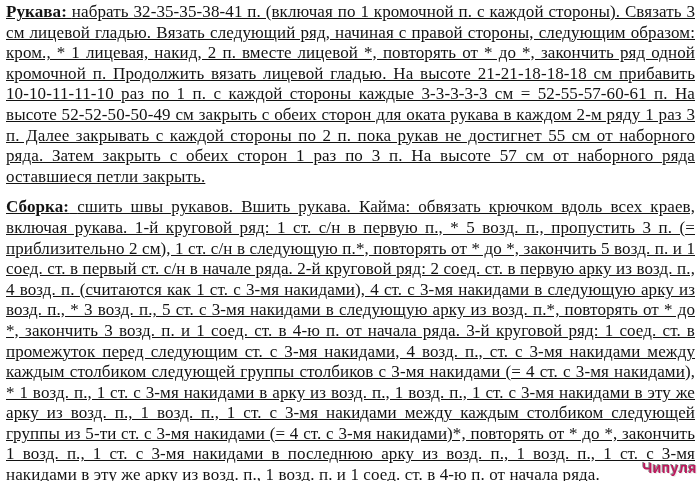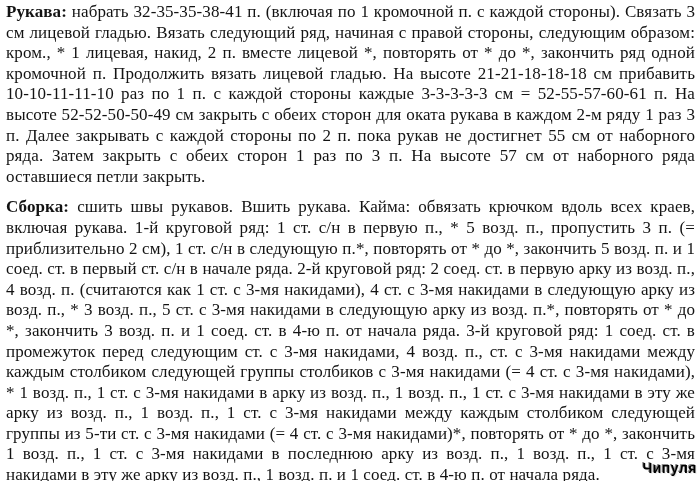--- a/index.html
+++ b/index.html
@@ -19,36 +19,37 @@
     box-sizing: border-box;
     width: 700px;
     padding: 2px 5px 0 6px;
     text-align: justify;
     font-size: 17px;
     line-height: 20.6px;
     letter-spacing: 0.1px;
   }
   .doc p {
     margin: 0;
+    text-decoration: underline;
   }
   .doc p + p {
     margin-top: 10px;
   }
   .lead {
     font-weight: bold;
   }
   .watermark {
     position: absolute;
     right: 3px;
     bottom: 5px;
     font-family: "Liberation Sans", "DejaVu Sans", sans-serif;
     font-weight: bold;
     font-size: 14px;
     letter-spacing: 0.5px;
-    color: #000000;
+    color: #be185d;
     text-shadow: -1px -1px 0 #8f8f8f, 1px 1px 0 #ededed;
   }
 </style>
 </head>
 <body>
 
 <div class="doc">
   <p><b class="lead">Рукава:</b> <span>набрать 32-35-35-38-41 п. (включая по 1 кромочной п. с каждой стороны). Связать 3 см лицевой гладью. Вязать следующий ряд, начиная с правой стороны, следующим образом: кром., * 1 лицевая, накид, 2 п. вместе лицевой *, повторять от * до *, закончить ряд одной кромочной п. Продолжить вязать лицевой гладью. На высоте 21-21-18-18-18 см прибавить 10-10-11-11-10 раз по 1 п. с каждой стороны каждые 3-3-3-3-3 см = 52-55-57-60-61 п. На высоте 52-52-50-50-49 см закрыть с обеих сторон для оката рукава в каждом 2-м ряду 1 раз 3 п. Далее закрывать с каждой стороны по 2 п. пока рукав не достигнет 55 см от наборного ряда. Затем закрыть с обеих сторон 1 раз по 3 п. На высоте 57 см от наборного ряда оставшиеся петли закрыть.</span></p>
   <p><b class="lead">Сборка:</b> <span>сшить швы рукавов. Вшить рукава. Кайма: обвязать крючком вдоль всех краев, включая рукава. 1-й круговой ряд: 1 ст. с/н в первую п., * 5 возд. п., пропустить 3 п. (= приблизительно 2 см), 1 ст. с/н в следующую п.*, повторять от * до *, закончить 5 возд. п. и 1 соед. ст. в первый ст. с/н в начале ряда. 2-й круговой ряд: 2 соед. ст. в первую арку из возд. п., 4 возд. п. (считаются как 1 ст. с 3-мя накидами), 4 ст. с 3-мя накидами в следующую арку из возд. п., * 3 возд. п., 5 ст. с 3-мя накидами в следующую арку из возд. п.*, повторять от * до *, закончить 3 возд. п. и 1 соед. ст. в 4-ю п. от начала ряда. 3-й круговой ряд: 1 соед. ст. в промежуток перед следующим ст. с 3-мя накидами, 4 возд. п., ст. с 3-мя накидами между каждым столбиком следующей группы столбиков с 3-мя накидами (= 4 ст. с 3-мя накидами), * 1 возд. п., 1 ст. с 3-мя накидами в арку из возд. п., 1 возд. п., 1 ст. с 3-мя накидами в эту же арку из возд. п., 1 возд. п., 1 ст. с 3-мя накидами между каждым столбиком следующей группы из 5-ти ст. с 3-мя накидами (= 4 ст. с 3-мя накидами)*, повторять от * до *, закончить 1 возд. п., 1 ст. с 3-мя накидами в последнюю арку из возд. п., 1 возд. п., 1 ст. с 3-мя накидами в эту же арку из возд. п., 1 возд. п. и 1 соед. ст. в 4-ю п. от начала ряда.</span></p>
 </div>

